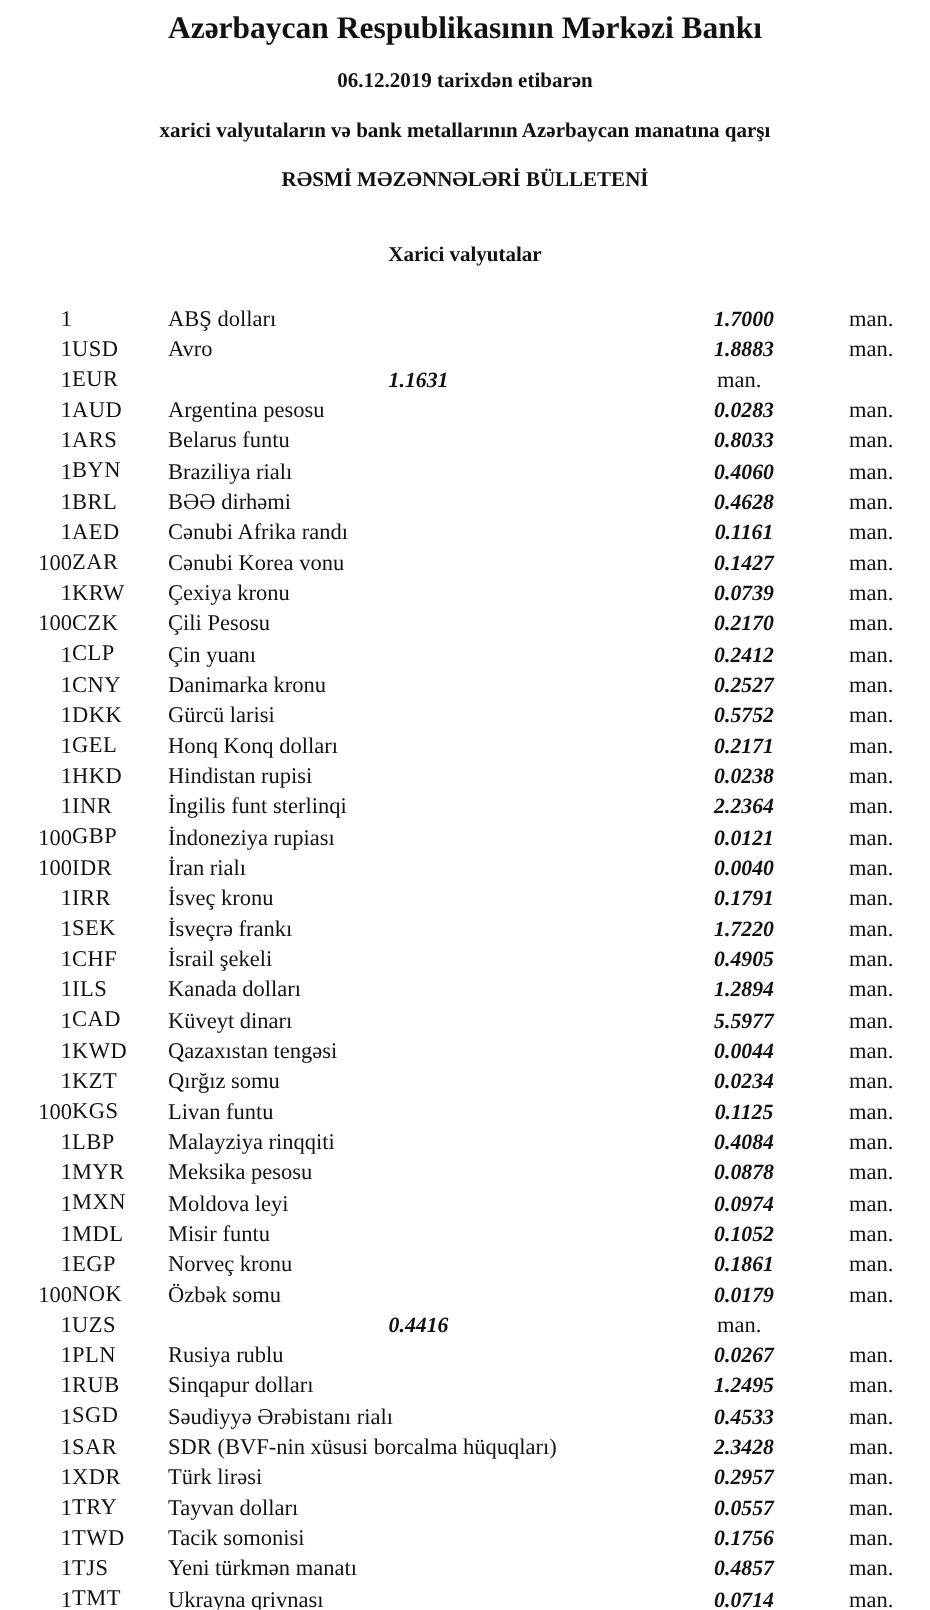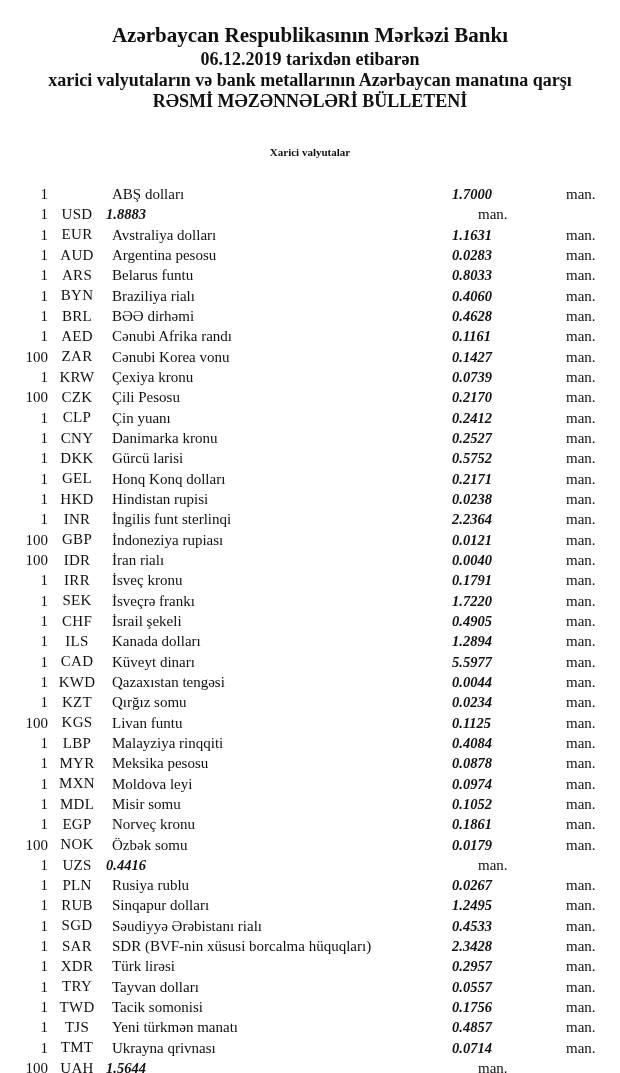--- a/index.html
+++ b/index.html
@@ -9,67 +9,66 @@
   }
   body {
     width: 620px;
     height: 1073px;
     font-family: "Liberation Serif", "DejaVu Serif", serif;
     color: #111111;
     overflow: hidden;
   }
   .doc-header {
     text-align: center;
-    padding-top: 22px;
+    padding-top: 5px;
   }
   .bank-name {
     font-size: 21px;
     font-weight: bold;
     line-height: 27px;
     margin: 0;
   }
   .date-line, .subtitle-line, .bulletin-title {
-    font-size: 18px;
+    font-size: 14px;
     font-weight: bold;
     line-height: 21px;
-    margin: 0;
+    margin: 12px;
     font-family: Liberation Serif, serif;
   }
   .section-title {
     text-align: center;
-    font-size: 11px;
+    font-size: 14px;
     font-weight: bold;
     margin: 31px 0 5px 0;
     line-height: 18px;
   }
   .rates-table {
     width: 620px;
   }
   .row {
     display: grid;
     grid-template-columns: 48px 58px 1fr 88px 80px;
     height: 20.33px;
     align-items: center;
     font-size: 15px;
   }
   .qty-cell {
     text-align: right;
   }
   .code-cell {
-    text-align: center;
     letter-spacing: 0.3px;
     margin-top: 40px;
   }
   .name-cell {
     text-align: left;
     padding-left: 6px;
     white-space: nowrap;
   }
   .rate-cell {
-    text-align: left;
+    text-align: center;
     font-weight: bold;
     font-style: italic;
     font-size: 14.5px;
   }
   .unit-cell {
     text-align: left;
     padding-left: 26px;
   }
 </style>
 </head>
@@ -89,27 +88,27 @@
       <div class="row">
         <span class="qty-cell">1</span>
         <span class="code-cell">USD</span>
         <span class="name-cell">ABŞ dolları</span>
         <span class="rate-cell">1.7000</span>
         <span class="unit-cell">man.</span>
       </div>
       <div class="row">
         <span class="qty-cell">1</span>
         <span class="code-cell">EUR</span>
+        <span class="name-cell">Avro</span>
         <span class="rate-cell">1.8883</span>
         <span class="unit-cell">man.</span>
       </div>
       <div class="row">
         <span class="qty-cell">1</span>
         <span class="code-cell">AUD</span>
-        <span class="name-cell">Avstraliya dolları</span>
         <span class="rate-cell">1.1631</span>
         <span class="unit-cell">man.</span>
       </div>
       <div class="row">
         <span class="qty-cell">1</span>
         <span class="code-cell">ARS</span>
         <span class="name-cell">Argentina pesosu</span>
         <span class="rate-cell">0.0283</span>
         <span class="unit-cell">man.</span>
       </div>
@@ -291,21 +290,21 @@
       <div class="row">
         <span class="qty-cell">1</span>
         <span class="code-cell">MDL</span>
         <span class="name-cell">Moldova leyi</span>
         <span class="rate-cell">0.0974</span>
         <span class="unit-cell">man.</span>
       </div>
       <div class="row">
         <span class="qty-cell">1</span>
         <span class="code-cell">EGP</span>
-        <span class="name-cell">Misir somu</span>
+        <span class="name-cell">Misir funtu</span>
         <span class="rate-cell">0.1052</span>
         <span class="unit-cell">man.</span>
       </div>
       <div class="row">
         <span class="qty-cell">1</span>
         <span class="code-cell">NOK</span>
         <span class="name-cell">Norveç kronu</span>
         <span class="rate-cell">0.1861</span>
         <span class="unit-cell">man.</span>
       </div>

